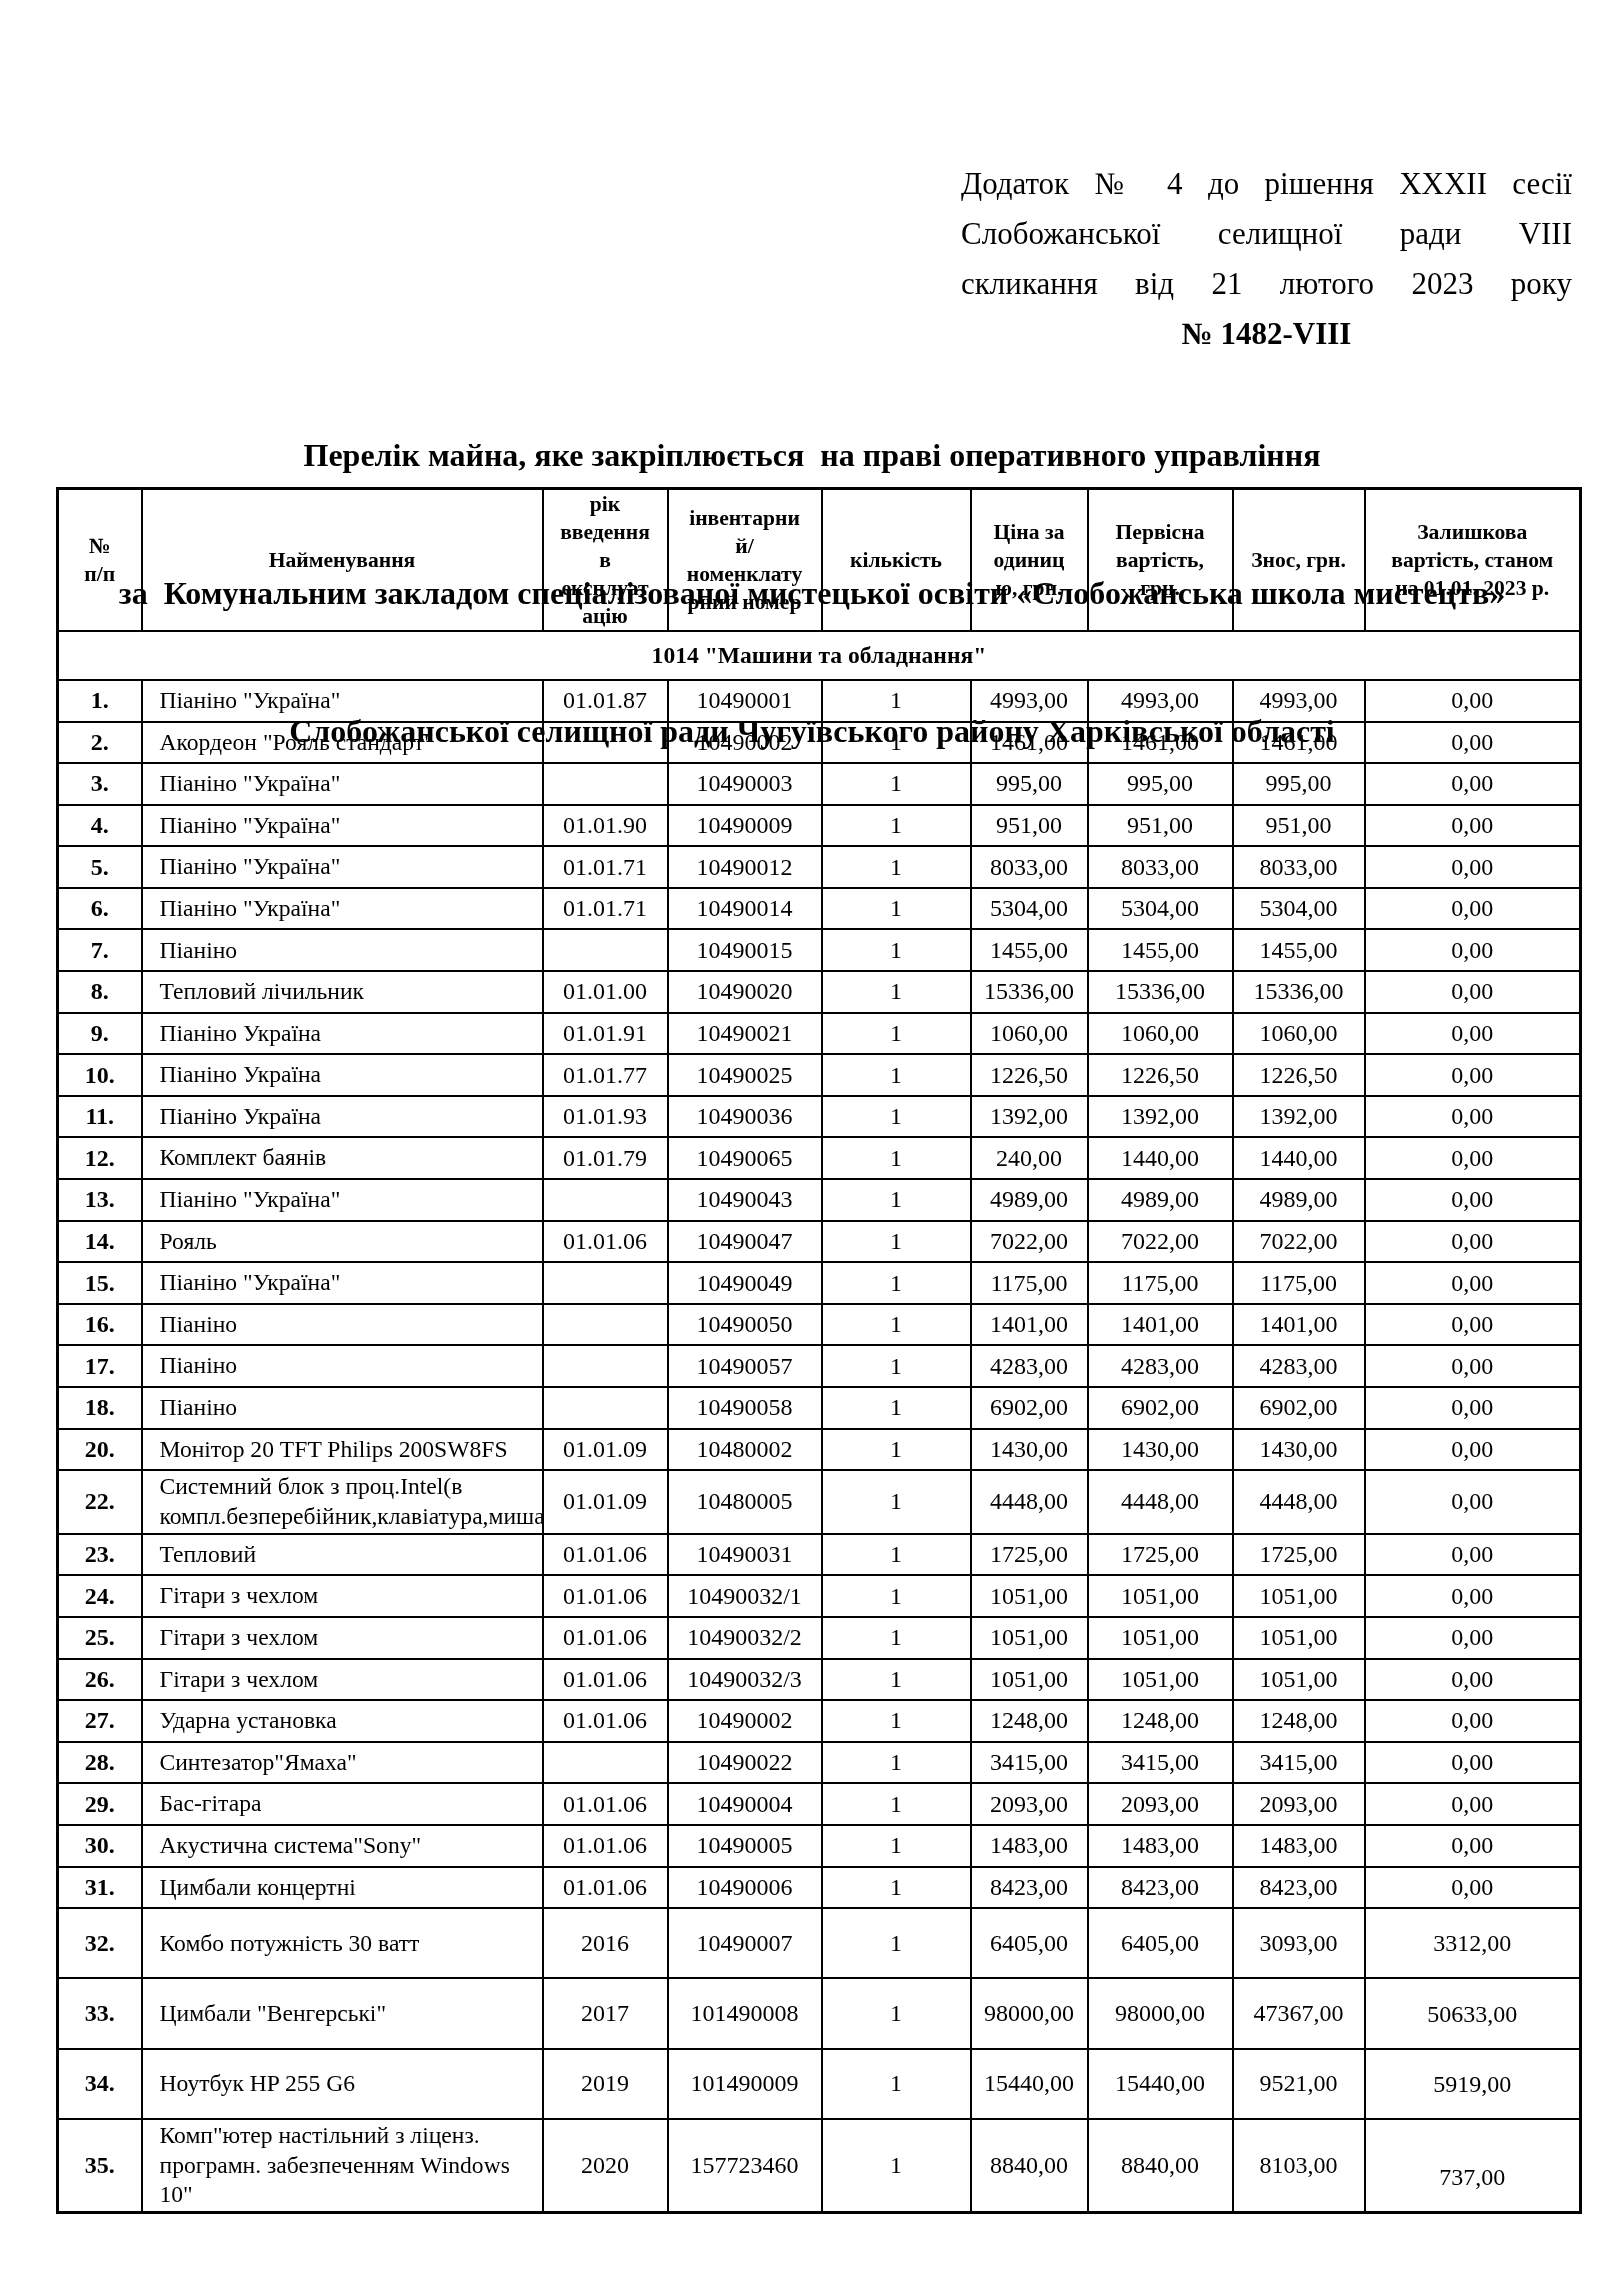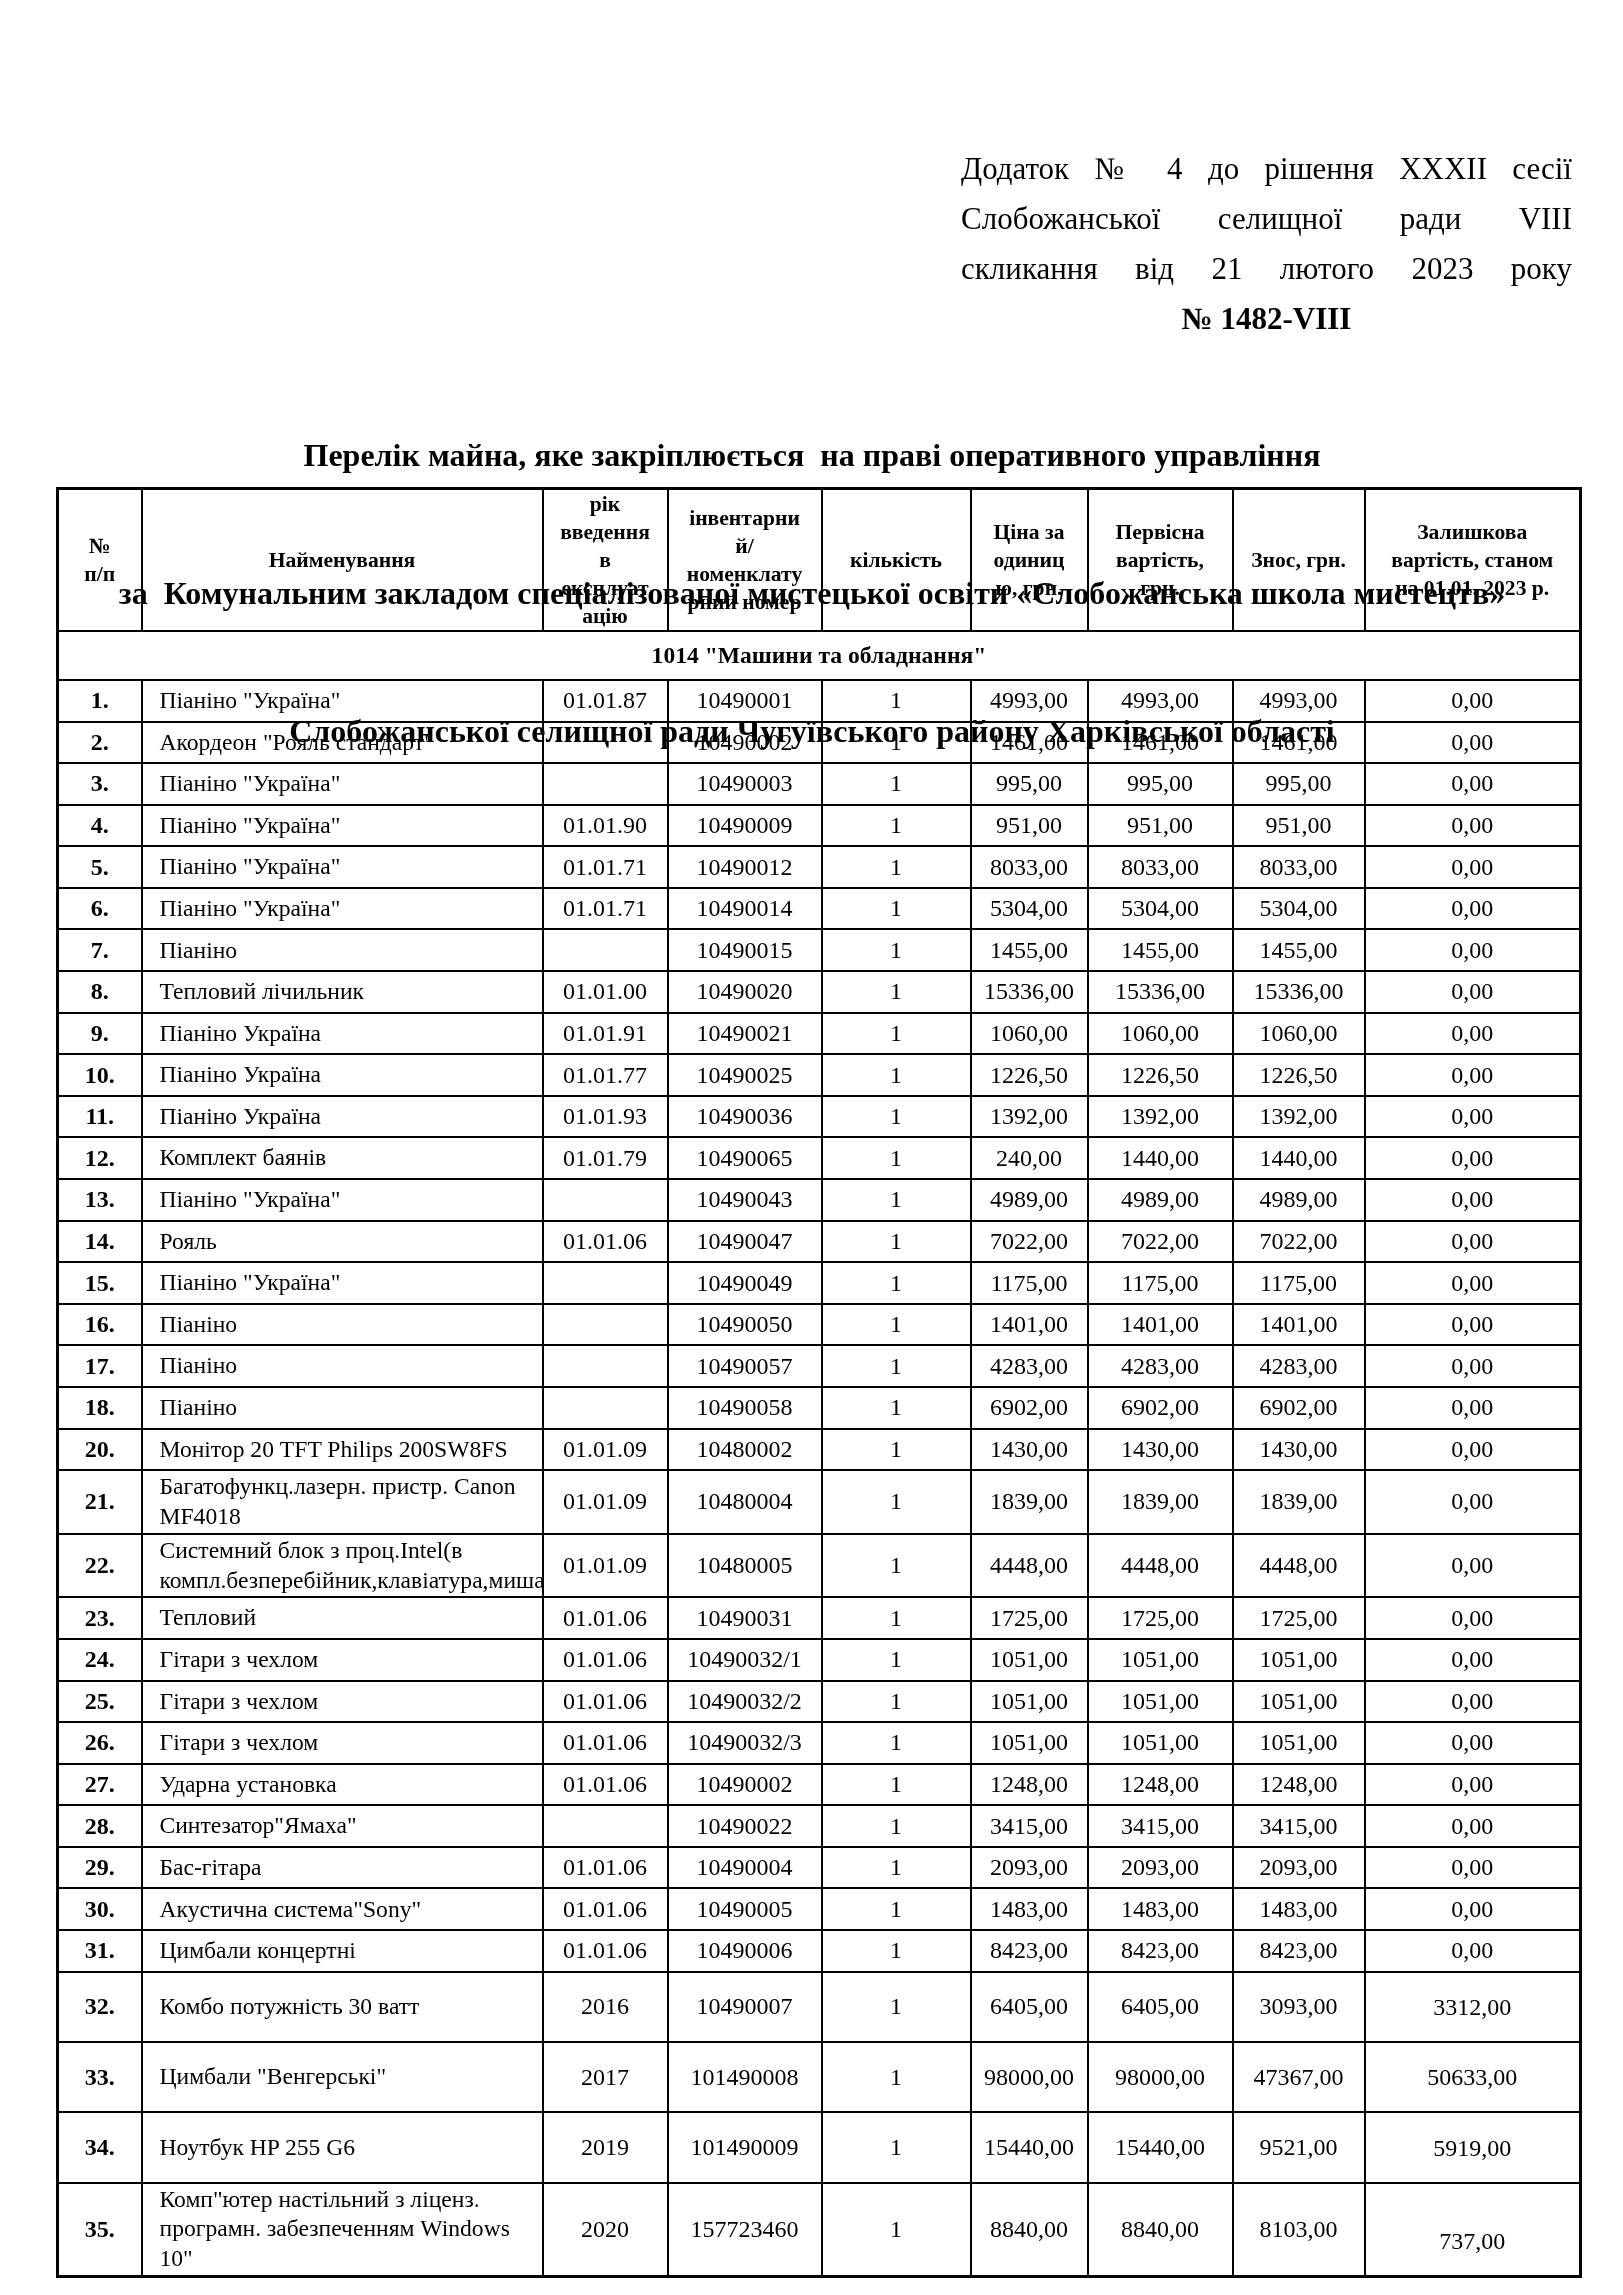--- a/index.html
+++ b/index.html
@@ -7,21 +7,21 @@
     position:relative;
     width:1623px;height:2295px;
     background:#ffffff;
     font-family:"Liberation Serif","DejaVu Serif",serif;
     color:#000;
     overflow:hidden;
   }
   
   .appendix{
     position:absolute;
-    left:961px;top:144px;width:611px;
+    left:961px;top:159px;width:611px;
     font-size:31px;line-height:50px;
     font-weight:normal;
   }
   .appendix .just{text-align:justify;text-align-last:justify;}
   .appendix .last{text-align:center;font-weight:bold;}
   
   .doc-title{
     position:absolute;
     left:51px;top:340px;width:1522px;
     text-align:center;font-weight:bold;
@@ -341,31 +341,20 @@
           <td class="c-name">Монітор 20 TFT Philips 200SW8FS</td>
           <td class="c-year">01.01.09</td>
           <td class="c-inv">10480002</td>
           <td class="c-qty">1</td>
           <td class="c-price">1430,00</td>
           <td class="c-initial">1430,00</td>
           <td class="c-wear">1430,00</td>
           <td class="c-residual">0,00</td>
         </tr>
         <tr>
-          <td class="c-num">21.</td>
-          <td class="c-name">Багатофункц.лазерн. пристр. Canon MF4018</td>
-          <td class="c-year">01.01.09</td>
-          <td class="c-inv">10480004</td>
-          <td class="c-qty">1</td>
-          <td class="c-price">1839,00</td>
-          <td class="c-initial">1839,00</td>
-          <td class="c-wear">1839,00</td>
-          <td class="c-residual">0,00</td>
-        </tr>
-        <tr>
           <td class="c-num">22.</td>
           <td class="c-name">Системний блок з проц.Intel(в компл.безперебійник,клавіатура,миша)</td>
           <td class="c-year">01.01.09</td>
           <td class="c-inv">10480005</td>
           <td class="c-qty">1</td>
           <td class="c-price">4448,00</td>
           <td class="c-initial">4448,00</td>
           <td class="c-wear">4448,00</td>
           <td class="c-residual">0,00</td>
         </tr>

